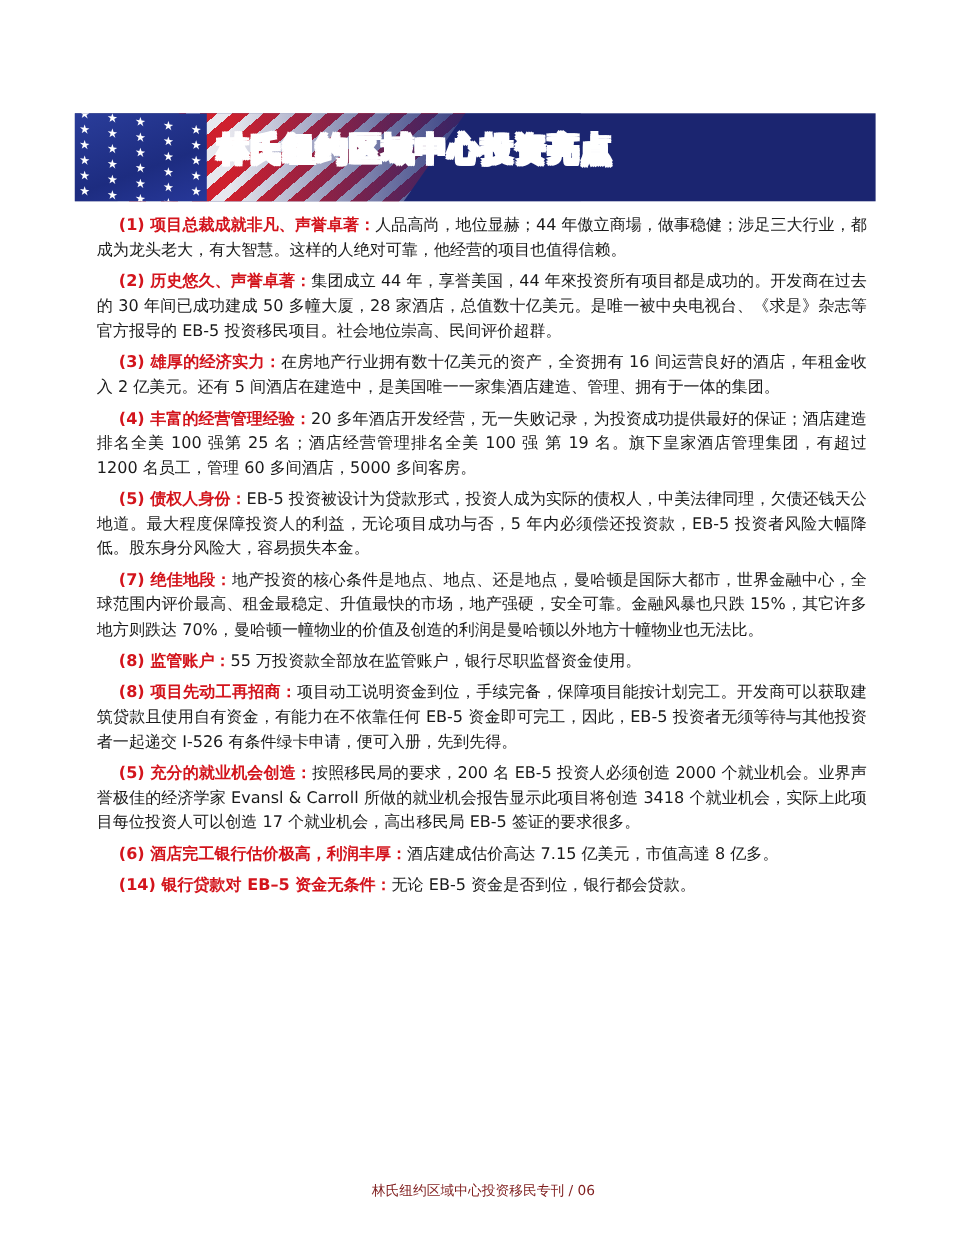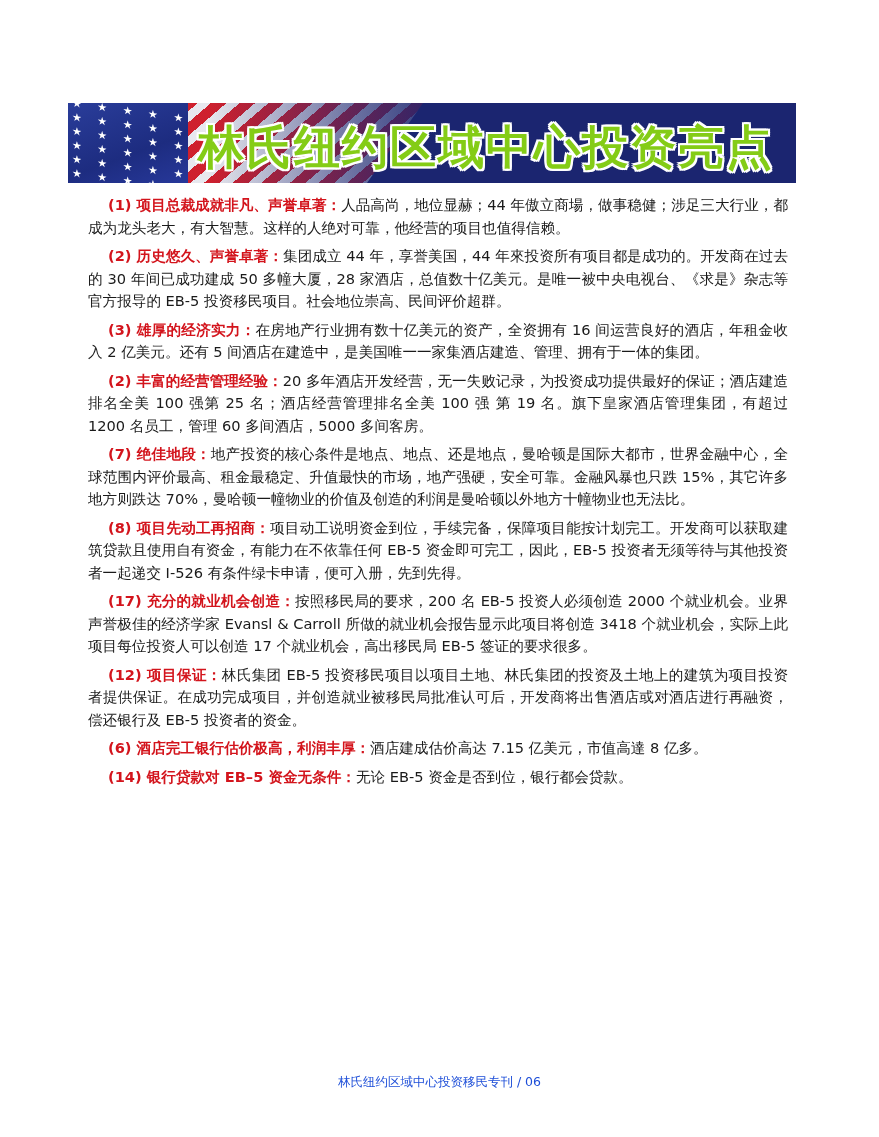--- a/index.html
+++ b/index.html
@@ -11,49 +11,50 @@
                   background: linear-gradient(160deg, #2a3d9a 0%, #1d2c80 60%, #27389a 100%); }
     .flag-stripes { position: absolute; left: 60px; top: -20px; width: 260px; height: 140px;
                     transform: skewX(-35deg);
                     background: repeating-linear-gradient(115deg, #d8202a 0 14px, #f2f2f5 14px 26px);
                     opacity: 0.95; }
     .flag-fade { position: absolute; left: 140px; top: 0; width: 320px; height: 80px;
                  background: linear-gradient(90deg, rgba(27,37,112,0) 0%, rgba(27,37,112,0.6) 45%, #1b2570 80%); }
     .stars { position: absolute; left: 4px; top: 2px; width: 120px; height: 76px;
              color: #ffffff; font-size: 11px; line-height: 14px; letter-spacing: 6px;
              transform: skewY(8deg); }
-    .banner-title { position: absolute; left: 130px; top: 14px; font-size: 46px; font-weight: bold;
-                    color: #84cc16; letter-spacing: 2px;
+    .banner-title { position: absolute; left: 130px; top: 14px; font-size: 28px; font-weight: bold;
+                    color: #ffffff; letter-spacing: 2px;
                     text-shadow: -2px -2px 0 #fff, 2px -2px 0 #fff, -2px 2px 0 #fff, 2px 2px 0 #fff,
                                  0 2px 0 #fff, 0 -2px 0 #fff, 2px 0 0 #fff, -2px 0 0 #fff;
                     font-family: "DejaVu Sans", sans-serif; }
     .content { position: absolute; left: 88px; top: 194px; width: 700px; }
     .item { font-size: 14.6px; line-height: 22.5px; margin: 0 0 6px 0; text-indent: 20px;
             text-align: justify; }
     .item .lead { color: #d3141c; font-weight: bold; margin-top: 32px; }
     .footer { position: absolute; left: 0; width: 879px; top: 1074px; text-align: center;
-              font-size: 12.5px; color: #1d4ed8; }
+              font-size: 12.5px; color: #7f1d1d; }
   </style>
 </head>
 <body>
 
 <div class="banner">
   <div class="flag-stripes"></div>
   <div class="flag-field"></div>
   <div class="stars">★ ★ ★ ★ ★ ★ ★ ★ ★ ★ ★ ★ ★ ★ ★ ★ ★ ★ ★ ★ ★ ★ ★ ★ ★ ★ ★ ★ ★ ★</div>
   <div class="flag-fade"></div>
   <div class="banner-title">林氏纽约区域中心投资亮点</div>
 </div>
 
 <div class="content">
   <p class="item"><span class="lead">(1) 项目总裁成就非凡、声誉卓著：</span><span>人品高尚，地位显赫；44 年傲立商場，做事稳健；涉足三大行业，都成为龙头老大，有大智慧。这样的人绝对可靠，他经营的项目也值得信赖。</span></p>
   <p class="item"><span class="lead">(2) 历史悠久、声誉卓著：</span><span>集团成立 44 年，享誉美国，44 年來投资所有项目都是成功的。开发商在过去的 30 年间已成功建成 50 多幢大厦，28 家酒店，总值数十亿美元。是唯一被中央电视台、《求是》杂志等官方报导的 EB-5 投资移民项目。社会地位崇高、民间评价超群。</span></p>
   <p class="item"><span class="lead">(3) 雄厚的经济实力：</span><span>在房地产行业拥有数十亿美元的资产，全资拥有 16 间运营良好的酒店，年租金收入 2 亿美元。还有 5 间酒店在建造中，是美国唯一一家集酒店建造、管理、拥有于一体的集团。</span></p>
-  <p class="item"><span class="lead">(2) 丰富的经营管理经验：</span><span>20 多年酒店开发经营，无一失败记录，为投资成功提供最好的保证；酒店建造排名全美 100 强第 25 名；酒店经营管理排名全美 100 强 第 19 名。旗下皇家酒店管理集团，有超过 1200 名员工，管理 60 多间酒店，5000 多间客房。</span></p>
+  <p class="item"><span class="lead">(4) 丰富的经营管理经验：</span><span>20 多年酒店开发经营，无一失败记录，为投资成功提供最好的保证；酒店建造排名全美 100 强第 25 名；酒店经营管理排名全美 100 强 第 19 名。旗下皇家酒店管理集团，有超过 1200 名员工，管理 60 多间酒店，5000 多间客房。</span></p>
+  <p class="item"><span class="lead">(5) 债权人身份：</span><span>EB-5 投资被设计为贷款形式，投资人成为实际的债权人，中美法律同理，欠债还钱天公地道。最大程度保障投资人的利益，无论项目成功与否，5 年内必须偿还投资款，EB-5 投资者风险大幅降低。股东身分风险大，容易损失本金。</span></p>
   <p class="item"><span class="lead">(7) 绝佳地段：</span><span>地产投资的核心条件是地点、地点、还是地点，曼哈顿是国际大都市，世界金融中心，全球范围内评价最高、租金最稳定、升值最快的市场，地产强硬，安全可靠。金融风暴也只跌 15%，其它许多地方则跌达 70%，曼哈顿一幢物业的价值及创造的利润是曼哈顿以外地方十幢物业也无法比。</span></p>
+  <p class="item"><span class="lead">(8) 监管账户：</span><span>55 万投资款全部放在监管账户，银行尽职监督资金使用。</span></p>
   <p class="item"><span class="lead">(8) 项目先动工再招商：</span><span>项目动工说明资金到位，手续完备，保障项目能按计划完工。开发商可以获取建筑贷款且使用自有资金，有能力在不依靠任何 EB-5 资金即可完工，因此，EB-5 投资者无须等待与其他投资者一起递交 I-526 有条件绿卡申请，便可入册，先到先得。</span></p>
-  <p class="item"><span class="lead">(17) 充分的就业机会创造：</span><span>按照移民局的要求，200 名 EB-5 投资人必须创造 2000 个就业机会。业界声誉极佳的经济学家 Evansl &amp; Carroll 所做的就业机会报告显示此项目将创造 3418 个就业机会，实际上此项目每位投资人可以创造 17 个就业机会，高出移民局 EB-5 签证的要求很多。</span></p>
-  <p class="item"><span class="lead">(12) 项目保证：</span><span>林氏集团 EB-5 投资移民项目以项目土地、林氏集团的投资及土地上的建筑为项目投资者提供保证。在成功完成项目，并创造就业被移民局批准认可后，开发商将出售酒店或对酒店进行再融资，偿还银行及 EB-5 投资者的资金。</span></p>
+  <p class="item"><span class="lead">(5) 充分的就业机会创造：</span><span>按照移民局的要求，200 名 EB-5 投资人必须创造 2000 个就业机会。业界声誉极佳的经济学家 Evansl &amp; Carroll 所做的就业机会报告显示此项目将创造 3418 个就业机会，实际上此项目每位投资人可以创造 17 个就业机会，高出移民局 EB-5 签证的要求很多。</span></p>
   <p class="item"><span class="lead">(6) 酒店完工银行估价极高，利润丰厚：</span><span>酒店建成估价高达 7.15 亿美元，市值高達 8 亿多。</span></p>
   <p class="item"><span class="lead">(14) 银行贷款对 EB–5 资金无条件：</span><span>无论 EB-5 资金是否到位，银行都会贷款。</span></p>
 </div>
 
 <div class="footer">林氏纽约区域中心投资移民专刊 / 06</div>
 
 </body></html>

